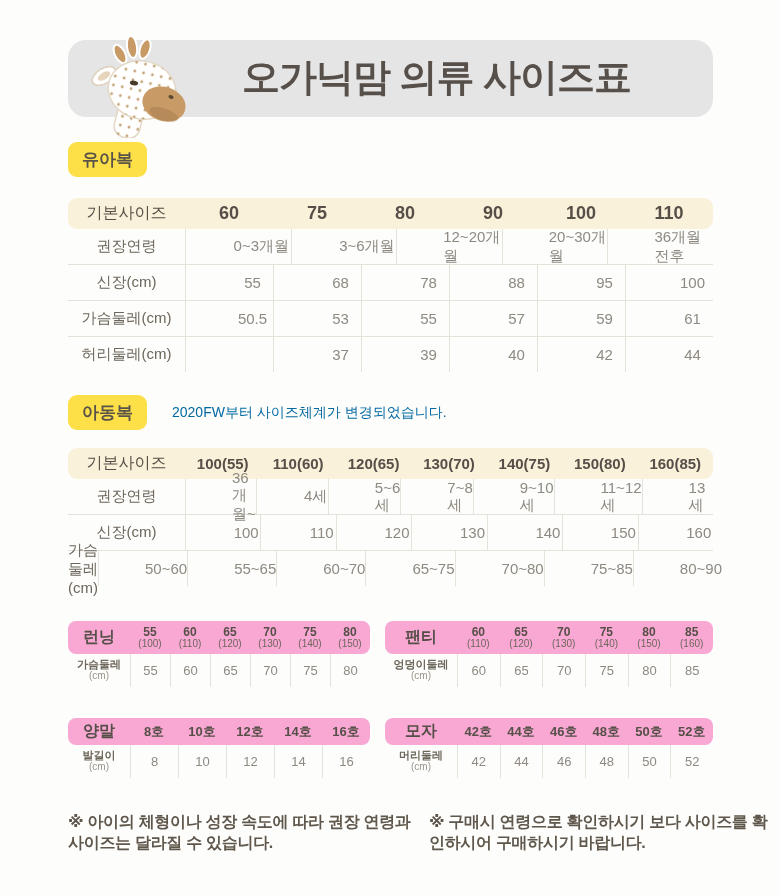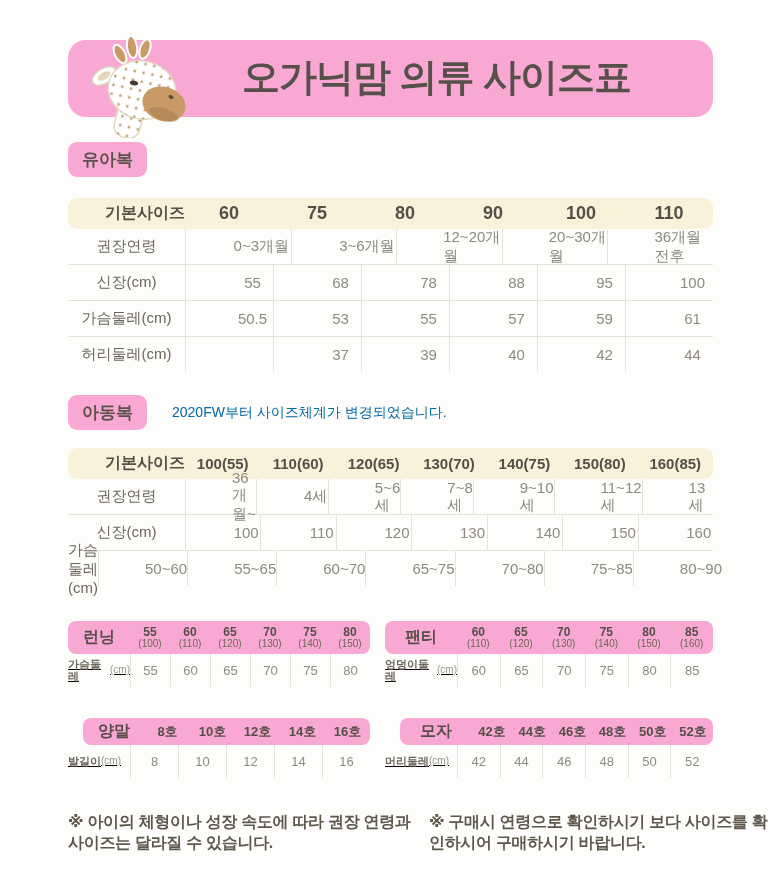--- a/index.html
+++ b/index.html
@@ -6,64 +6,64 @@
   body{width:780px;height:895px;background:#fdfdfc;font-family:"Liberation Sans","DejaVu Sans",sans-serif;overflow:hidden;}
   .page{position:relative;width:780px;height:895px;}
 
   
   .artifact{position:absolute;background:#e3e3e3;border-radius:1px;}
   .a1{left:107px;top:0;width:22px;height:7px;background:#dcdcdc;}
   .a2{left:280px;top:0;width:9px;height:5px;background:#ededed;}
   .a3{left:327px;top:0;width:10px;height:6px;background:#ededed;}
 
   
-  .band{position:relative;margin:40px 67px 0 68px;height:77px;background:#f9a8d4;border-radius:18px;}
+  .band{position:relative;margin:40px 67px 0 68px;height:77px;background:#e5e5e5;border-radius:18px;}
   .mascot{position:absolute;left:6px;top:-6px;}
   .title{position:absolute;left:128px;right:36px;top:50%;transform:translateY(-52%);text-align:center;
          font-size:38px;font-weight:700;color:#57504a;letter-spacing:-1px;}
 
   
-  .pill{display:inline-block;background:#f9a8d4;border-radius:9px;padding:6px 14px;
+  .pill{display:inline-block;background:#fde047;border-radius:9px;padding:6px 14px;
         font-size:17px;font-weight:700;color:#5a5349;}
   .baby-pill-wrap{margin:25px 0 0 68px;}
   .kids-head{margin:23px 0 0 68px;display:flex;align-items:center;gap:14px;}
   .note{font-size:14px;color:#0369a1;margin-left:11px;}
 
   
   .table{margin:0 67px 0 68px;}
   .t1{margin-top:21px;}
   .t2{margin-top:18px;}
   .t-head{display:flex;align-items:center;height:31px;background:#f9f1da;border-radius:9px;}
-  .t-corner{width:117px;text-align:right;font-size:16px;font-weight:700;color:#554f47;}
+  .t-corner{width:117px;text-align:center;font-size:16px;font-weight:400;color:#554f47;}
   .t-hcell{flex:1;text-align:center;font-size:18px;font-weight:700;color:#554f47;}
   .t2 .t-hcell{font-size:15px;}
   .t-row{display:flex;align-items:stretch;height:35px;}
   .t-row + .t-row{border-top:1px solid #e5e2da;}
   .t-label{width:117px;display:flex;align-items:center;justify-content:center;
            font-size:15px;color:#6d665a;}
   .t-cell{flex:1;display:flex;align-items:center;justify-content:center;
           font-size:15px;color:#8e8a82;border-left:1px solid #e5e2da;padding-left:46px;}
 
   
   .mini-grid{margin:0 67px 0 68px;display:flex;justify-content:space-between;}
   .row1{margin-top:35px;}
   .row2{margin-top:31px;}
   .mini{display:block;}
   .w-left{width:302px;}
   .w-right{width:328px;}
   .mini-head{display:flex;align-items:center;background:#f9a8d4;border-radius:8px;height:33px;}
-  .row2 .mini-head{height:27px;margin-left:15px;}
+  .row2 .mini-head{height:27px;}
   .mini-label{width:62px;text-align:center;font-size:16px;font-weight:700;color:#554f47;}
   .w-right .mini-label{width:72px;}
   .mini-size{flex:1;text-align:center;line-height:1.05;}
   .ms-main{display:block;font-size:12px;font-weight:700;color:#554f47;}
   .ms-sub{display:block;font-size:10px;color:#6d665a;}
   .mini-size.single{font-size:13px;font-weight:700;color:#554f47;line-height:1;}
   .mini-row{display:flex;align-items:stretch;height:33px;}
-  .mini-rlabel{width:62px;display:flex;align-items:center;line-height:1.05;text-decoration:underline;}
+  .mini-rlabel{width:62px;display:flex;flex-direction:column;align-items:center;justify-content:center;line-height:1.05;}
   .w-right .mini-rlabel{width:72px;}
   .mr-main{font-size:11px;font-weight:700;color:#6d665a;}
   .mr-unit{font-size:10px;color:#9a958b;}
   .mini-cell{flex:1;display:flex;align-items:center;justify-content:center;
              font-size:13px;color:#8e8a82;border-left:1px solid #e5e2da;}
 
   
   .notes{margin:34px 0 0 68px;display:flex;flex-direction:row;gap:12px;}
   .note-line{font-size:16px;font-weight:600;color:#5f574b;letter-spacing:-0.3px;}
 </style>

